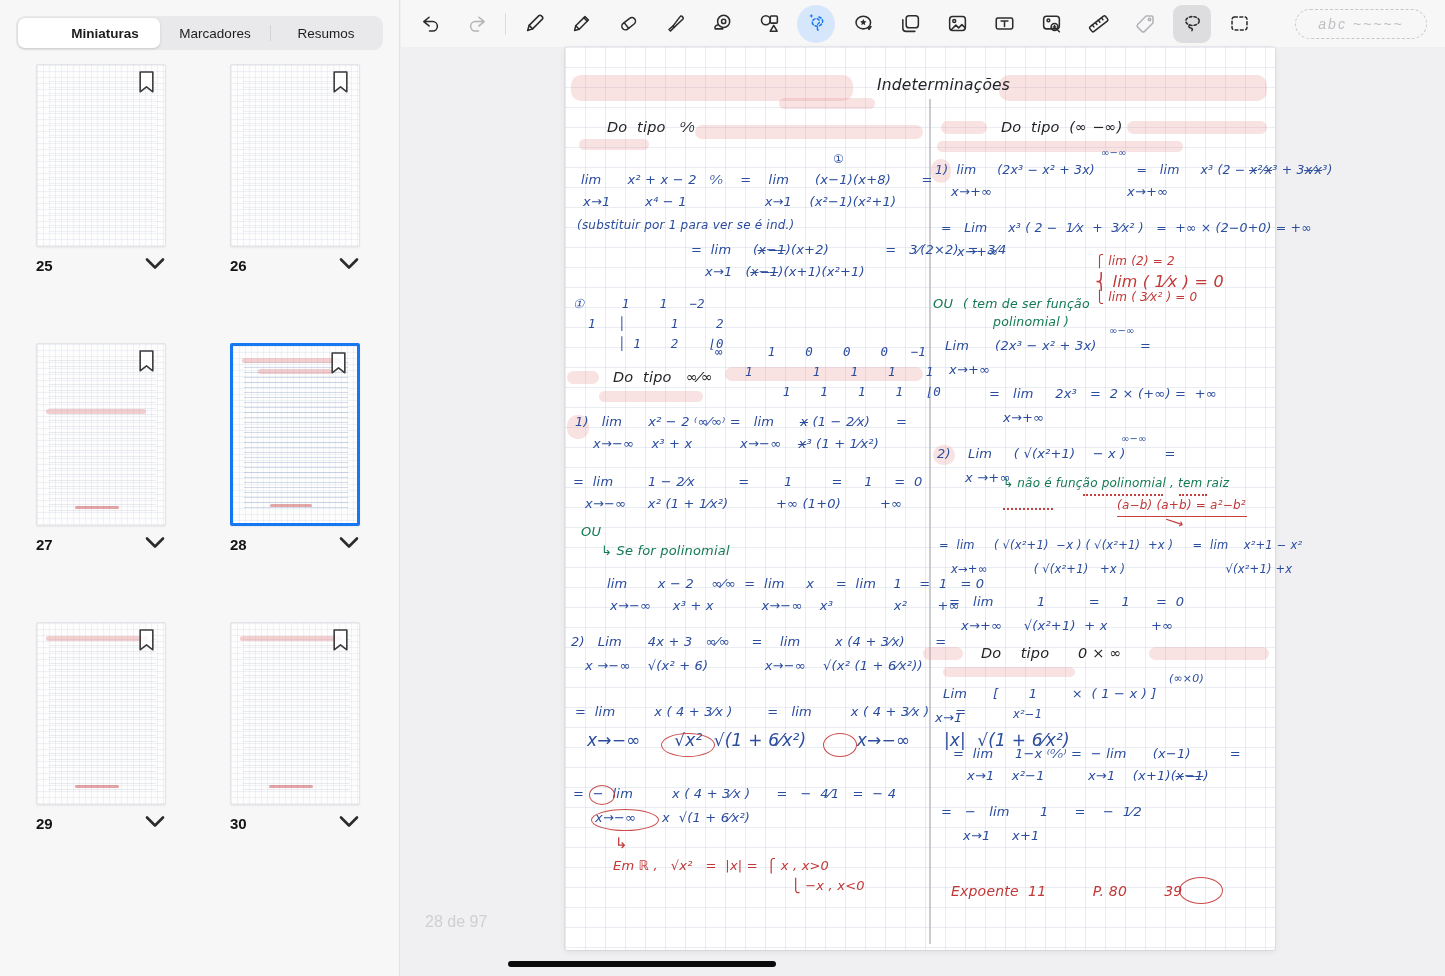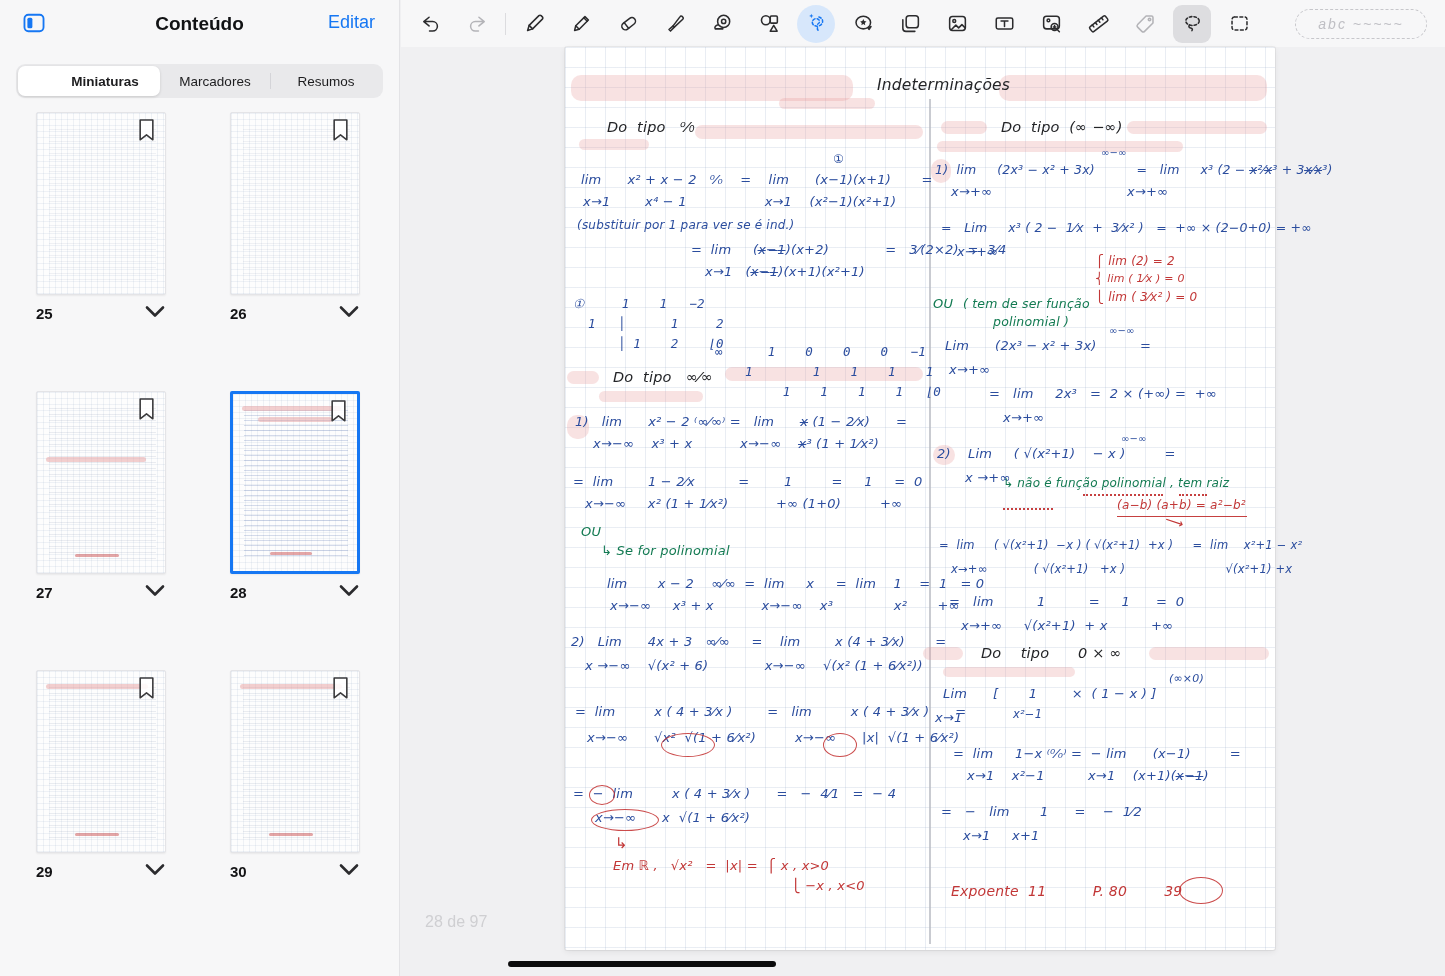--- a/index.html
+++ b/index.html
@@ -79,32 +79,20 @@
   .rline { position:absolute; border-bottom:1.5px solid #c64040; height:2px; }
   .page-indicator { position:absolute; left:24px; top:866px; font-size:16px; color:#cfcfd2; }
   .home-bar { position:absolute; left:508px; top:961px; width:268px; height:6px; background:#0b0b0c; border-radius:3.5px; cursor:grab; }
 </style>
 </head>
 <body>
 
 <div class="app">
 
   <aside class="sidebar">
-    <div class="sb-header">
-      <button class="sb-toggle" aria-label="toggle sidebar">
-        <span>
-          <svg viewBox="0 0 24 24" width="28" height="26">
-              <rect x="3.2" y="4.4" width="17.6" height="15.2" rx="3.6" fill="none" stroke="currentColor" stroke-width="1.7"></rect>
-              <rect x="5.9" y="7.1" width="4.6" height="9.8" rx="1.4" fill="currentColor"></rect>
-            </svg>
-        </span>
-      </button>
-      <div class="sb-title">Conteúdo</div>
-      <button class="sb-edit">Editar</button>
-    </div>
     <div class="seg" id="tabs">
         <button class="seg-tab sel">Miniaturas</button>
         <button class="seg-tab">Marcadores</button>
         <div class="seg-div"></div>
         <button class="seg-tab">Resumos</button>
       </div>
     <div class="thumb-grid" id="thumbs">
         <div class="thumb-cell" style="left: 36px; top: 0px;">
           <div class="thumb t25">
             <div class="scr"></div>
@@ -375,21 +363,21 @@
         <div class="hl" style="left: 34px; top: 344px; width: 104px; height: 11px;"></div>
         <div class="hl" style="left: 366px; top: 112px; width: 20px; height: 24px;"></div>
         <div class="hl" style="left: 2px; top: 368px; width: 22px; height: 24px;"></div>
         <div class="hl" style="left: 368px; top: 398px; width: 22px; height: 20px;"></div>
         <div class="hl" style="left: 358px; top: 600px; width: 40px; height: 13px;"></div>
         <div class="hl" style="left: 584px; top: 600px; width: 120px; height: 13px;"></div>
         <div class="hl" style="left: 378px; top: 620px; width: 132px; height: 10px;"></div>
         <div class="ink c-k" style="left: 300px; top: 30px; font-size: 15.5px;">Indeterminações</div>
         <div class="ink c-k" style="left: 30px; top: 72px; font-size: 14.5px;">Do  tipo   ⁰⁄₀</div>
         <div class="ink c-k" style="left: 424px; top: 72px; font-size: 14.5px;">Do  tipo  (∞ −∞)</div>
-        <div class="ink c-b" style="left: 16px; top: 126px; font-size: 13px;">lim      x² + x − 2   ⁰⁄₀    =    lim      (x−1)(x+1)       =</div>
+        <div class="ink c-b" style="left: 16px; top: 126px; font-size: 13px;">lim      x² + x − 2   ⁰⁄₀    =    lim      (x−1)(x+8)       =</div>
         <div class="ink c-b" style="left: 18px; top: 148px; font-size: 13px;">x→1        x⁴ − 1                  x→1    (x²−1)(x²+1)</div>
         <div class="ink c-b" style="left: 268px; top: 106px; font-size: 12px;">①</div>
         <div class="ink c-b" style="left: 12px; top: 172px; font-size: 12px;">(substituir por 1 para ver se é ind.)</div>
         <div class="ink c-b" style="left: 126px; top: 196px; font-size: 13px;">=  lim     (x̶−̶1̶)(x+2)             =   3⁄(2×2)  =  3⁄4</div>
         <div class="ink c-b" style="left: 140px; top: 218px; font-size: 13px;">x→1   (x̶−̶1̶)(x+1)(x²+1)</div>
         <div class="ink c-b m" style="left: 8px; top: 250px; font-size: 12.5px;">①     1    1   −2</div>
         <div class="ink c-b m" style="left: 8px; top: 270px; font-size: 12.5px;">  1   │      1     2</div>
         <div class="ink c-b m" style="left: 8px; top: 290px; font-size: 12.5px;">      │ 1    2    ⌊0</div>
         <div class="ink c-b m" style="left: 150px; top: 298px; font-size: 12.5px;">∞      1    0    0    0   −1</div>
         <div class="ink c-b m" style="left: 150px; top: 318px; font-size: 12.5px;">    1        1    1    1    1</div>
@@ -399,34 +387,34 @@
         <div class="ink c-b" style="left: 28px; top: 390px; font-size: 13px;">x→−∞    x³ + x           x→−∞    x̶³ (1 + 1⁄x²)</div>
         <div class="ink c-b" style="left: 8px; top: 428px; font-size: 13px;">=  lim        1 − 2⁄x          =        1         =     1     =  0</div>
         <div class="ink c-b" style="left: 20px; top: 450px; font-size: 13px;">x→−∞     x² (1 + 1⁄x²)           +∞ (1+0)         +∞</div>
         <div class="ink c-g" style="left: 16px; top: 478px; font-size: 13px;">OU</div>
         <div class="ink c-g" style="left: 36px; top: 497px; font-size: 13px;">↳ Se for polinomial</div>
         <div class="ink c-b" style="left: 42px; top: 530px; font-size: 13px;">lim       x − 2    ∞⁄∞  =  lim     x     =  lim    1    =  1   = 0</div>
         <div class="ink c-b" style="left: 45px; top: 552px; font-size: 13px;">x→−∞     x³ + x           x→−∞    x³              x²       +∞</div>
         <div class="ink c-b" style="left: 6px; top: 588px; font-size: 13px; text-align: right;">2)   Lim      4x + 3   ∞⁄∞     =    lim        x (4 + 3⁄x)       =</div>
         <div class="ink c-b" style="left: 20px; top: 612px; font-size: 13px;">x →−∞    √(x² + 6)             x→−∞    √(x² (1 + 6⁄x²))</div>
         <div class="ink c-b" style="left: 10px; top: 658px; font-size: 13px;">=  lim         x ( 4 + 3⁄x )        =   lim         x ( 4 + 3⁄x )      =</div>
-        <div class="ink c-b" style="left: 22px; top: 684px; font-size: 13px;">x→−∞      √x²  √(1 + 6⁄x²)         x→−∞      |x|  √(1 + 6⁄x²)</div>
+        <div class="ink c-b" style="left: 22px; top: 684px; font-size: 17px;">x→−∞      √x²  √(1 + 6⁄x²)         x→−∞      |x|  √(1 + 6⁄x²)</div>
         <div class="ink c-b" style="left: 8px; top: 740px; font-size: 13px;">=  −  lim         x ( 4 + 3⁄x )      =   −  4⁄1   =  − 4</div>
         <div class="ink c-b" style="left: 30px; top: 764px; font-size: 13px;">x→−∞      x  √(1 + 6⁄x²)</div>
         <div class="ink c-r" style="left: 50px; top: 788px; font-size: 15px;">↳</div>
         <div class="ink c-r" style="left: 48px; top: 812px; font-size: 13px;">Em ℝ ,   √x²   =  |x| =  ⎧ x , x&gt;0</div>
         <div class="ink c-r" style="left: 226px; top: 832px; font-size: 13px;">⎩ −x , x&lt;0</div>
         <div class="ink c-b" style="left: 370px; top: 116px; font-size: 12.5px;">1)  lim     (2x³ − x² + 3x)          =   lim     x³ (2 − x̶²⁄x̶³ + 3x̶⁄x̶³)</div>
         <div class="ink c-b" style="left: 536px; top: 100px; font-size: 10px;">∞−∞</div>
         <div class="ink c-b" style="left: 386px; top: 138px; font-size: 13px;">x→+∞</div>
         <div class="ink c-b" style="left: 562px; top: 138px; font-size: 13px;">x→+∞</div>
         <div class="ink c-b" style="left: 376px; top: 174px; font-size: 12.5px;">=   Lim     x³ ( 2 −  1⁄x  +  3⁄x² )   =  +∞ × (2−0+0) = +∞</div>
         <div class="ink c-b" style="left: 392px; top: 198px; font-size: 13px;">x→+∞</div>
         <div class="ink c-r" style="left: 530px; top: 208px; font-size: 12px;">⎧ lim (2) = 2</div>
-        <div class="ink c-r" style="left: 530px; top: 226px; font-size: 11px;">⎨ lim ( 1⁄x ) = 0</div>
+        <div class="ink c-r" style="left: 530px; top: 226px; font-size: 16px;">⎨ lim ( 1⁄x ) = 0</div>
         <div class="ink c-r" style="left: 530px; top: 244px; font-size: 12px;">⎩ lim ( 3⁄x² ) = 0</div>
         <div class="ink c-g" style="left: 368px; top: 250px; font-size: 13px;">OU</div>
         <div class="ink c-g" style="left: 398px; top: 250px; font-size: 12.5px;">( tem de ser função</div>
         <div class="ink c-g" style="left: 428px; top: 268px; font-size: 12.5px;">polinomial )</div>
         <div class="ink c-b" style="left: 380px; top: 292px; font-size: 13px;">Lim      (2x³ − x² + 3x)          =</div>
         <div class="ink c-b" style="left: 544px; top: 278px; font-size: 10px;">∞−∞</div>
         <div class="ink c-b" style="left: 384px; top: 316px; font-size: 13px;">x→+∞</div>
         <div class="ink c-b" style="left: 424px; top: 340px; font-size: 13px;">=   lim     2x³   =  2 × (+∞) =  +∞</div>
         <div class="ink c-b" style="left: 438px; top: 364px; font-size: 13px;">x→+∞</div>
         <div class="ink c-b" style="left: 372px; top: 400px; font-size: 13px;">2)    Lim     ( √(x²+1)    − x )         =</div>

